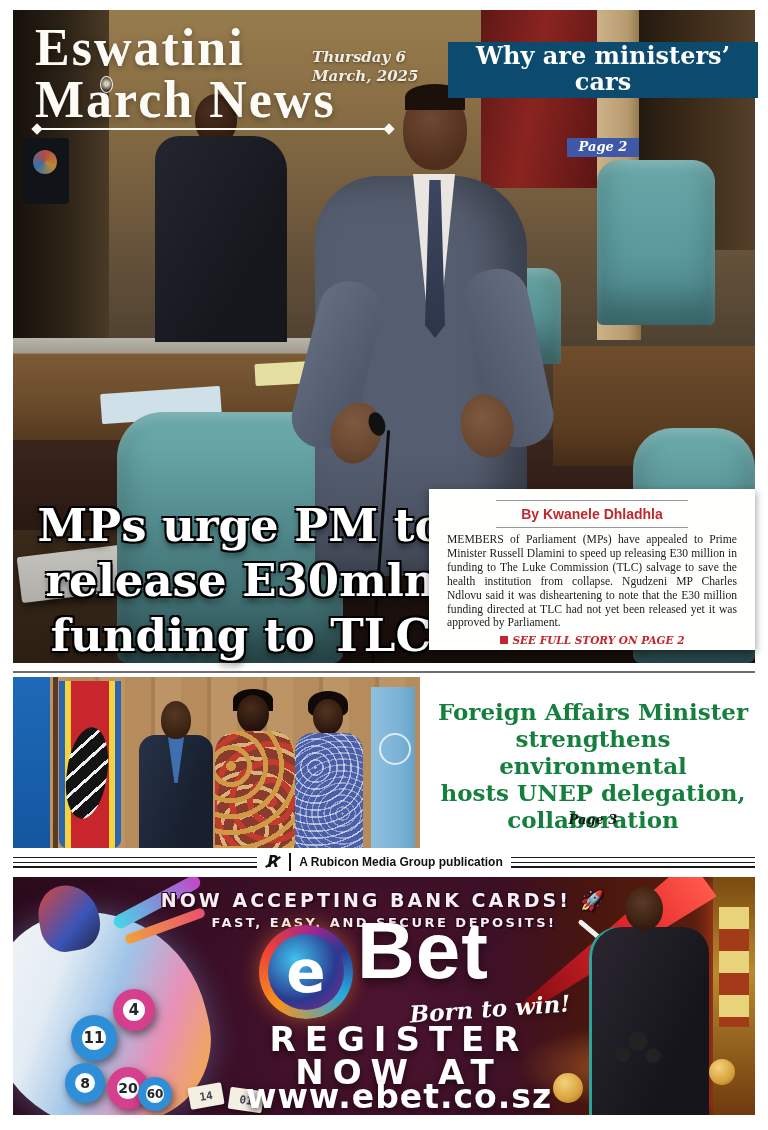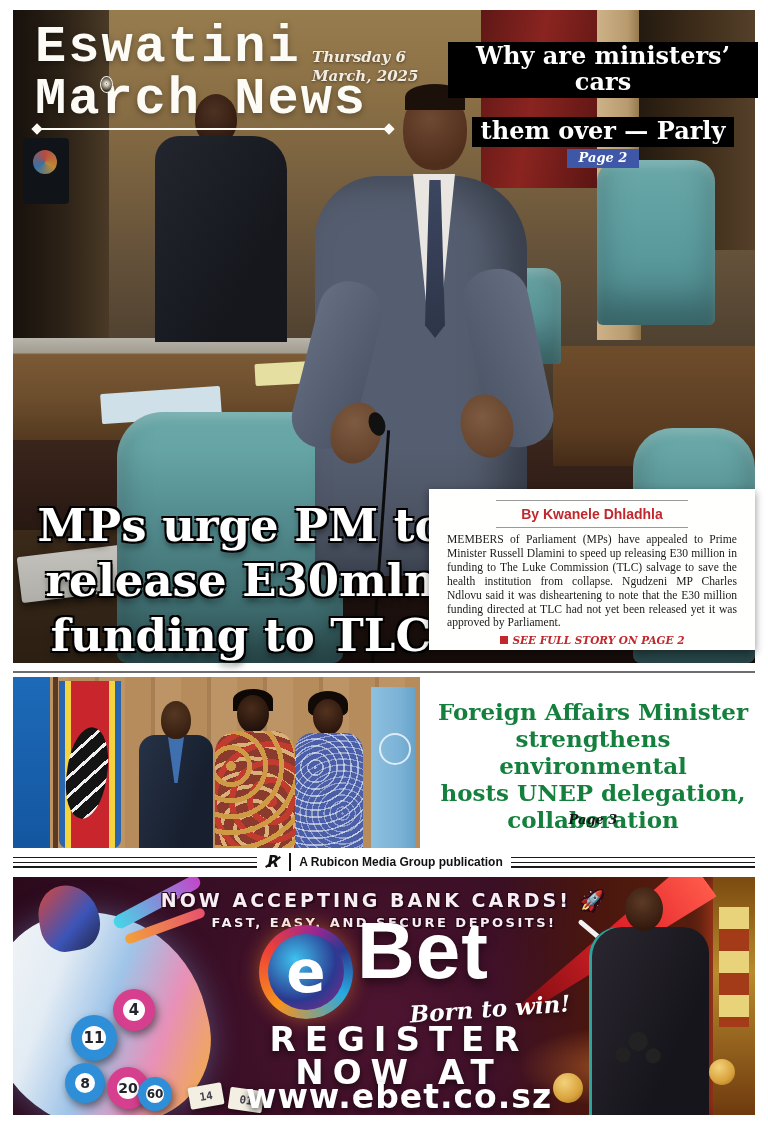--- a/index.html
+++ b/index.html
@@ -66,38 +66,38 @@
   .pm-head{left:390px;top:78px;width:64px;height:82px;border-radius:50% 50% 46% 46%;
     background:radial-gradient(circle at 42% 38%,#6e4832,#4f2e1c 72%);}
   .pm-hair{left:392px;top:74px;width:60px;height:26px;border-radius:50% 50% 0 0;background:#1c100a;}
   .pm-mic-stand{left:366px;top:420px;width:3px;height:233px;background:#0d0d0d;transform:rotate(4deg);}
   .pm-mic{left:356px;top:402px;width:16px;height:24px;border-radius:50%;background:#111;transform:rotate(-18deg);}
   .pm-vignette{left:0;top:440px;width:742px;height:213px;
     background:linear-gradient(180deg,rgba(0,0,0,0),rgba(0,0,0,.35));}
 
   
   .masthead{left:35px;top:22px;width:420px;color:#fdfbf6;
-    font-family:Liberation Mono, monospace;font-weight:bold;line-height:1.0;
+    font-family:Liberation Serif, serif;font-weight:bold;line-height:1.0;
     text-shadow:0 2px 6px rgba(0,0,0,.35);}
   .masthead .line{font-size:52px;letter-spacing:2px;}
   .masthead-crest{left:100px;top:76px;width:11px;height:15px;border-radius:50%;
     background:radial-gradient(circle at 50% 45%,#6b5a3a,#efe9d8 10%,#3a3227 70%);
     border:1.5px solid #f5f1e6;}
   .masthead-date{left:312px;top:48px;width:120px;color:#f3eee4;
     font-family:"DejaVu Serif", serif;font-style:italic;font-weight:bold;
     font-size:15px;line-height:19px;text-shadow:0 1px 3px rgba(0,0,0,.5);}
   .masthead-rule{left:37px;top:128px;width:352px;height:2px;background:#fdfbf6;}
   .masthead-rule::before,.masthead-rule::after{content:"";position:absolute;top:-3px;width:8px;height:8px;
     background:#fdfbf6;transform:rotate(45deg);}
   .masthead-rule::before{left:-4px;} .masthead-rule::after{right:-4px;}
 
   
   .top-story{left:448px;top:42px;width:310px;text-align:center;
     font-family:"DejaVu Serif", serif;font-weight:bold;color:#fff;}
-  .top-story .hl{display:inline-block;background:#000000;padding:1px 9px 3px;font-size:24px;line-height:26px;}
+  .top-story .hl{display:inline-block;background:#0c4a6e;padding:1px 9px 3px;font-size:24px;line-height:26px;}
   .top-story .pg{display:inline-block;background:#3e57a7;padding:1px 12px 3px;font-size:13px;font-style:italic;margin-top:1px;}
 
   
   .lead-headline{left:36px;top:498px;width:410px;text-align:center;color:#fff;
     font-family:"DejaVu Serif", serif;font-weight:bold;font-size:45px;line-height:55px;
     text-shadow:-2px -2px 0 #000,2px -2px 0 #000,-2px 2px 0 #000,2px 2px 0 #000,0 5px 7px rgba(0,0,0,.55);}
 
   
   .article-box{left:429px;top:489px;width:326px;height:161px;background:#fffffe;
     box-shadow:0 3px 8px rgba(0,0,0,.45);padding:8px 18px 0;box-sizing:border-box;}
@@ -272,21 +272,21 @@
 <div class="abs masthead-crest"></div>
 <div class="abs masthead-date">
   <div>Thursday 6</div>
   <div>March, 2025</div>
 </div>
 <div class="abs masthead-rule"></div>
 
 <div class="abs top-story">
   <span class="hl">Why are ministers’ cars</span><br>
   <br>
-  <span class="hl">them over — Parly</span><br>
+  <br>
   <span class="pg">Page 2</span>
 </div>
 
 <div class="abs lead-headline">
   <div>MPs urge PM to</div>
   <div>release E30mln</div>
   <div>funding to TLC</div>
 </div>
 
 <div class="abs article-box">

